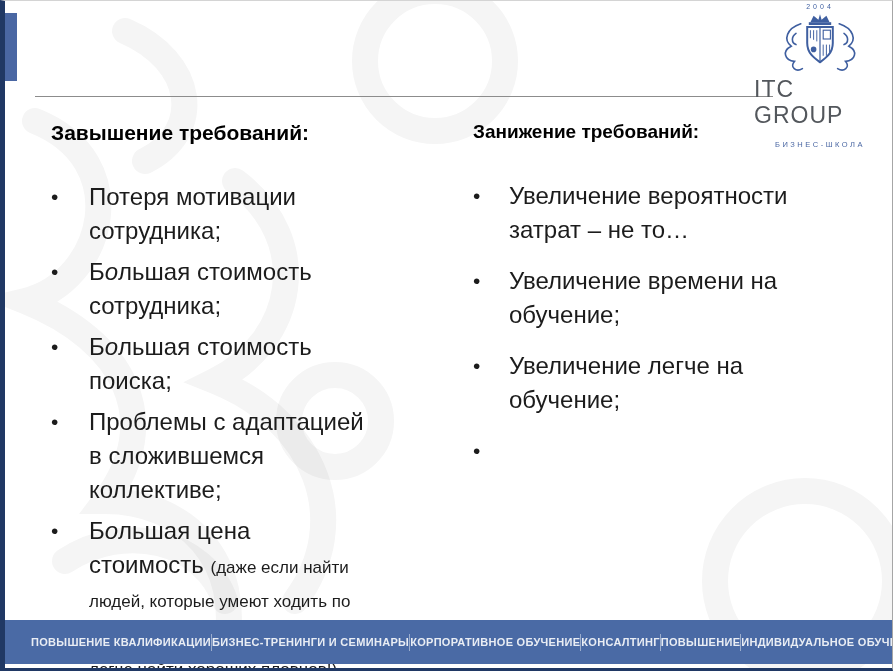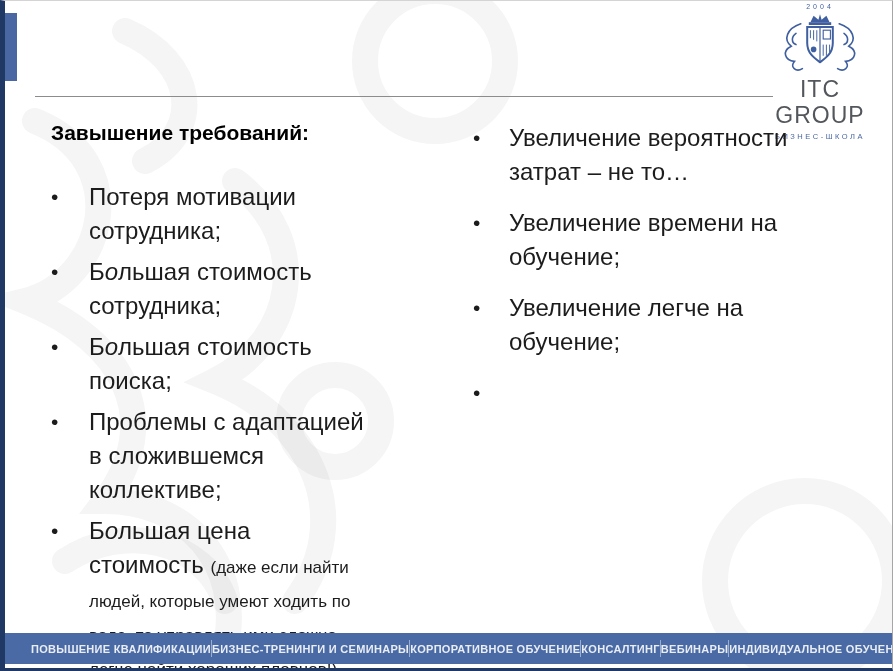--- a/index.html
+++ b/index.html
@@ -35,41 +35,41 @@
   }
   .title-rule{
     position:absolute;left:30px;top:95px;width:738px;height:0;
     border-top:1px solid #8c8c8c;
   }
   .logo{
     position:absolute;right:6px;top:2px;width:132px;
     display:flex;flex-direction:column;align-items:center;
   }
   .logo-year{font-size:7px;letter-spacing:3px;color:var(--logo-blue);margin-bottom:1px;}
-  .logo-name{font-size:23px;color:var(--logo-gray);letter-spacing:1px;line-height:26px;margin-top:1px;text-align:center;}
-  .logo-sub{font-size:7.5px;letter-spacing:2.5px;color:var(--accent);margin-top:4px;}
+  .logo-name{font-size:23px;color:var(--logo-gray);letter-spacing:1px;line-height:26px;margin-top:1px;}
+  .logo-sub{font-size:7.5px;letter-spacing:2.5px;color:var(--accent);margin-top:12px;}
   .col{position:absolute;top:120px;}
   .col-left{left:46px;width:410px;}
   .col-right{left:468px;width:420px;}
   .col-heading{font-weight:bold;color:#000;}
   .col-left .col-heading{font-size:21px;margin-bottom:35px;}
   .col-right .col-heading{font-size:19px;margin-bottom:36px;}
   ul.bullets{list-style:none;}
   .bullet-item{display:flex;align-items:flex-start;margin-bottom:7px;}
   .col-right .bullet-item{margin-bottom:17px;}
   .dot{flex:0 0 38px;font-size:21px;line-height:34px;color:var(--text);}
   .col-right .dot{flex:0 0 36px;}
   .btext{
     flex:1;font-size:24px;line-height:34px;color:var(--text);
     white-space:pre-line;
   }
   .seg-stress{font-style:italic;}
   .seg-small{font-size:17px;line-height:24px;}
   .footer-bar{
-    position:absolute;left:0;right:0;bottom:4px;height:31px;
+    position:absolute;left:0;right:0;bottom:4px;height:44px;
     background:var(--bar-blue);
     display:flex;align-items:center;justify-content:space-between;
     padding:0 26px;
   }
   .footer-item{
     font-size:11px;font-weight:bold;color:#e9edf4;
     letter-spacing:0.3px;white-space:nowrap;
   }
   .fsep{width:1px;height:17px;background:rgba(255,255,255,0.45);flex:0 0 1px;}
 </style>
@@ -150,20 +150,21 @@
           <span class="btext"><span>Б</span><span class="seg-stress">о</span><span>льшая цена
 стоимость </span><span class="seg-small">(даже если найти
 людей, которые умеют ходить по
 воде, то управлять ими сложно –
 легче найти хороших пловцов!)</span></span>
         </li>
       </ul>
   </div>
 
   <div class="col col-right">
+    <div class="col-heading">Занижение требований:</div>
     <ul class="bullets">
         <li class="bullet-item">
           <span class="dot">•</span>
           <span class="btext"><span>Увеличение вероятности
 затрат – не то…</span></span>
         </li>
         <li class="bullet-item">
           <span class="dot">•</span>
           <span class="btext"><span>Увеличение времени на
 обучение;</span></span>
@@ -182,18 +183,18 @@
 
   <div class="footer-bar" id="footer-bar">
       <span class="footer-item">ПОВЫШЕНИЕ КВАЛИФИКАЦИИ</span>
       <span class="fsep"></span>
       <span class="footer-item">БИЗНЕС-ТРЕНИНГИ И СЕМИНАРЫ</span>
       <span class="fsep"></span>
       <span class="footer-item">КОРПОРАТИВНОЕ ОБУЧЕНИЕ</span>
       <span class="fsep"></span>
       <span class="footer-item">КОНСАЛТИНГ</span>
       <span class="fsep"></span>
-      <span class="footer-item">ВЕБИНАРЫ</span>
+      <span class="footer-item">ПОВЫШЕНИЕ</span>
       <span class="fsep"></span>
       <span class="footer-item">ИНДИВИДУАЛЬНОЕ ОБУЧЕНИЕ</span>
     </div>
 
 </div>
 
 </body></html>

